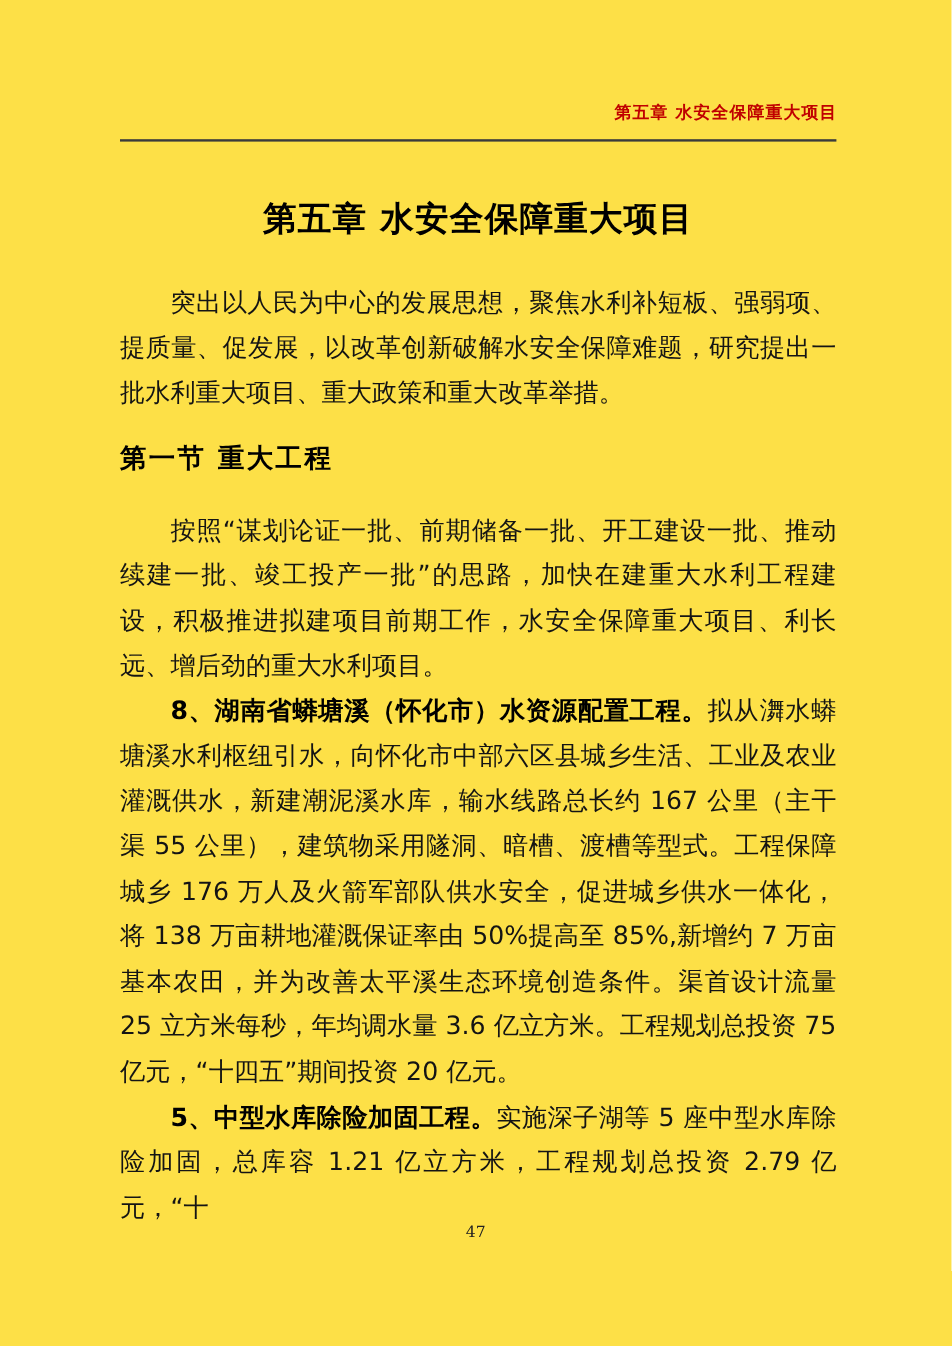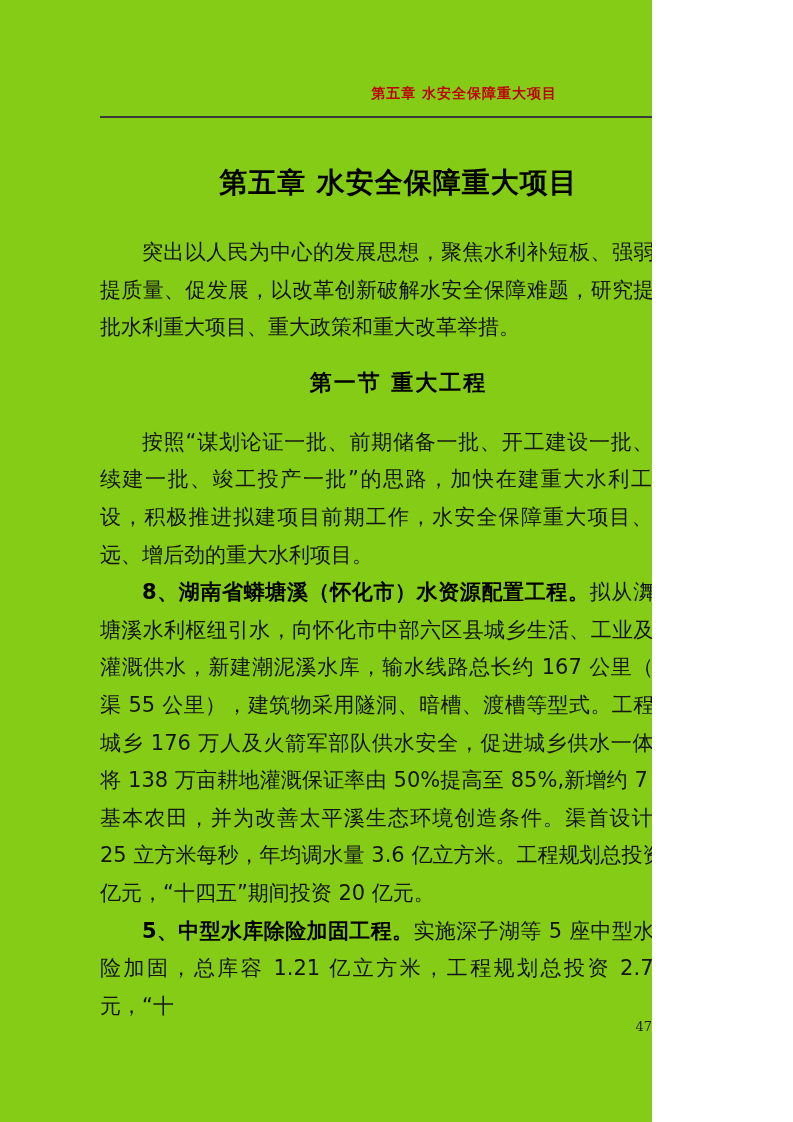--- a/index.html
+++ b/index.html
@@ -2,23 +2,23 @@
 <html><head>
 <meta charset="utf-8">
 <style>
   html, body {
     margin: 0;
     padding: 0;
     background: #ffffff;
   }
   .page {
     position: relative;
-    width: 652px;
+    width: 793px;
     height: 1122px;
-    background: #84cc16;
+    background: #fde047;
     overflow: hidden;
     font-family: "DejaVu Sans", sans-serif;
     color: #141414;
   }
   .running-header {
     position: absolute;
     top: 85px;
     right: 95px;
     font-size: 14px;
     font-weight: bold;
@@ -62,33 +62,32 @@
     font-weight: bold;
   }
   .intro-para {
     margin-top: 33px;
   }
   .section-heading {
     margin: 20px 0 0 0;
     font-size: 22px;
     line-height: 32px;
     font-weight: bold;
-    text-align: center;
     letter-spacing: 2px;
     color: #000000;
   }
   .section-intro {
     margin-top: 25px;
   }
   .page-footer {
     position: absolute;
     top: 1016px;
     left: 0;
     width: 100%;
-    text-align: right;
+    text-align: center;
   }
   .page-number {
     font-family: "DejaVu Serif", serif;
     font-size: 13px;
     color: #222222;
   }
 </style>
 </head>
 <body>
 

